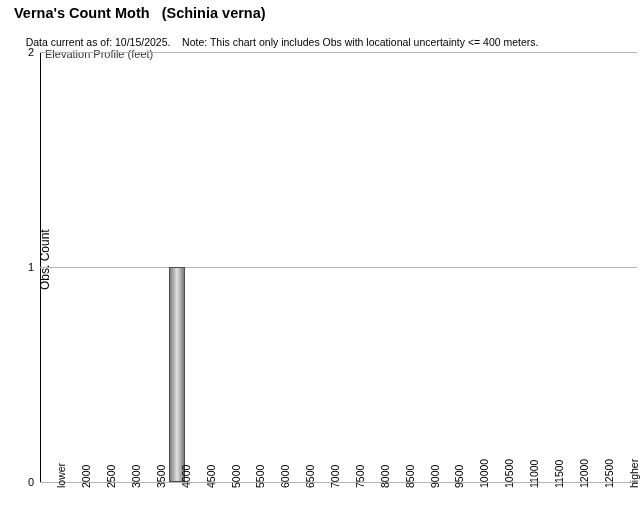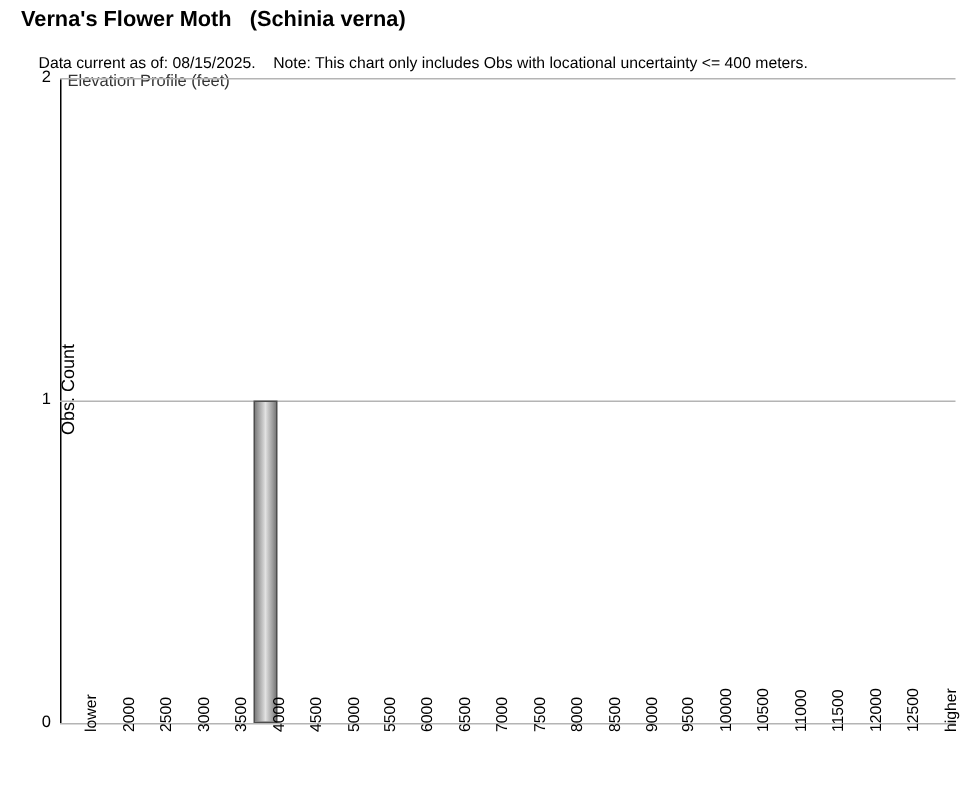--- a/index.html
+++ b/index.html
@@ -106,23 +106,23 @@
     white-space: nowrap;
     transform-origin: left top;
     transform: rotate(-90deg);
     text-align: right;
   }
 </style>
 </head>
 <body>
 
 <div id="title-block">
-  <div id="species-title">Verna's Flower Moth   (Schinia verna)</div>
+  <div id="species-title">Verna's Count Moth   (Schinia verna)</div>
   <div id="subtitle-row">
-    <span>Data current as of: 08/15/2025.</span><span>&nbsp;&nbsp;&nbsp;&nbsp;</span><span>Note: This chart only includes Obs with locational uncertainty &lt;= 400 meters.</span>
+    <span>Data current as of: 10/15/2025.</span><span>&nbsp;&nbsp;&nbsp;&nbsp;</span><span>Note: This chart only includes Obs with locational uncertainty &lt;= 400 meters.</span>
   </div>
 </div>
 
 <div id="chart-area">
   <div id="plot-label">Elevation Profile (feet)</div>
   <div id="plot">
     <div class="axis-line-left"></div>
     <div id="gridlines">
         <div class="gridline" style="top: 430px;"></div>
         <div class="gridline" style="top: 215px;"></div>

